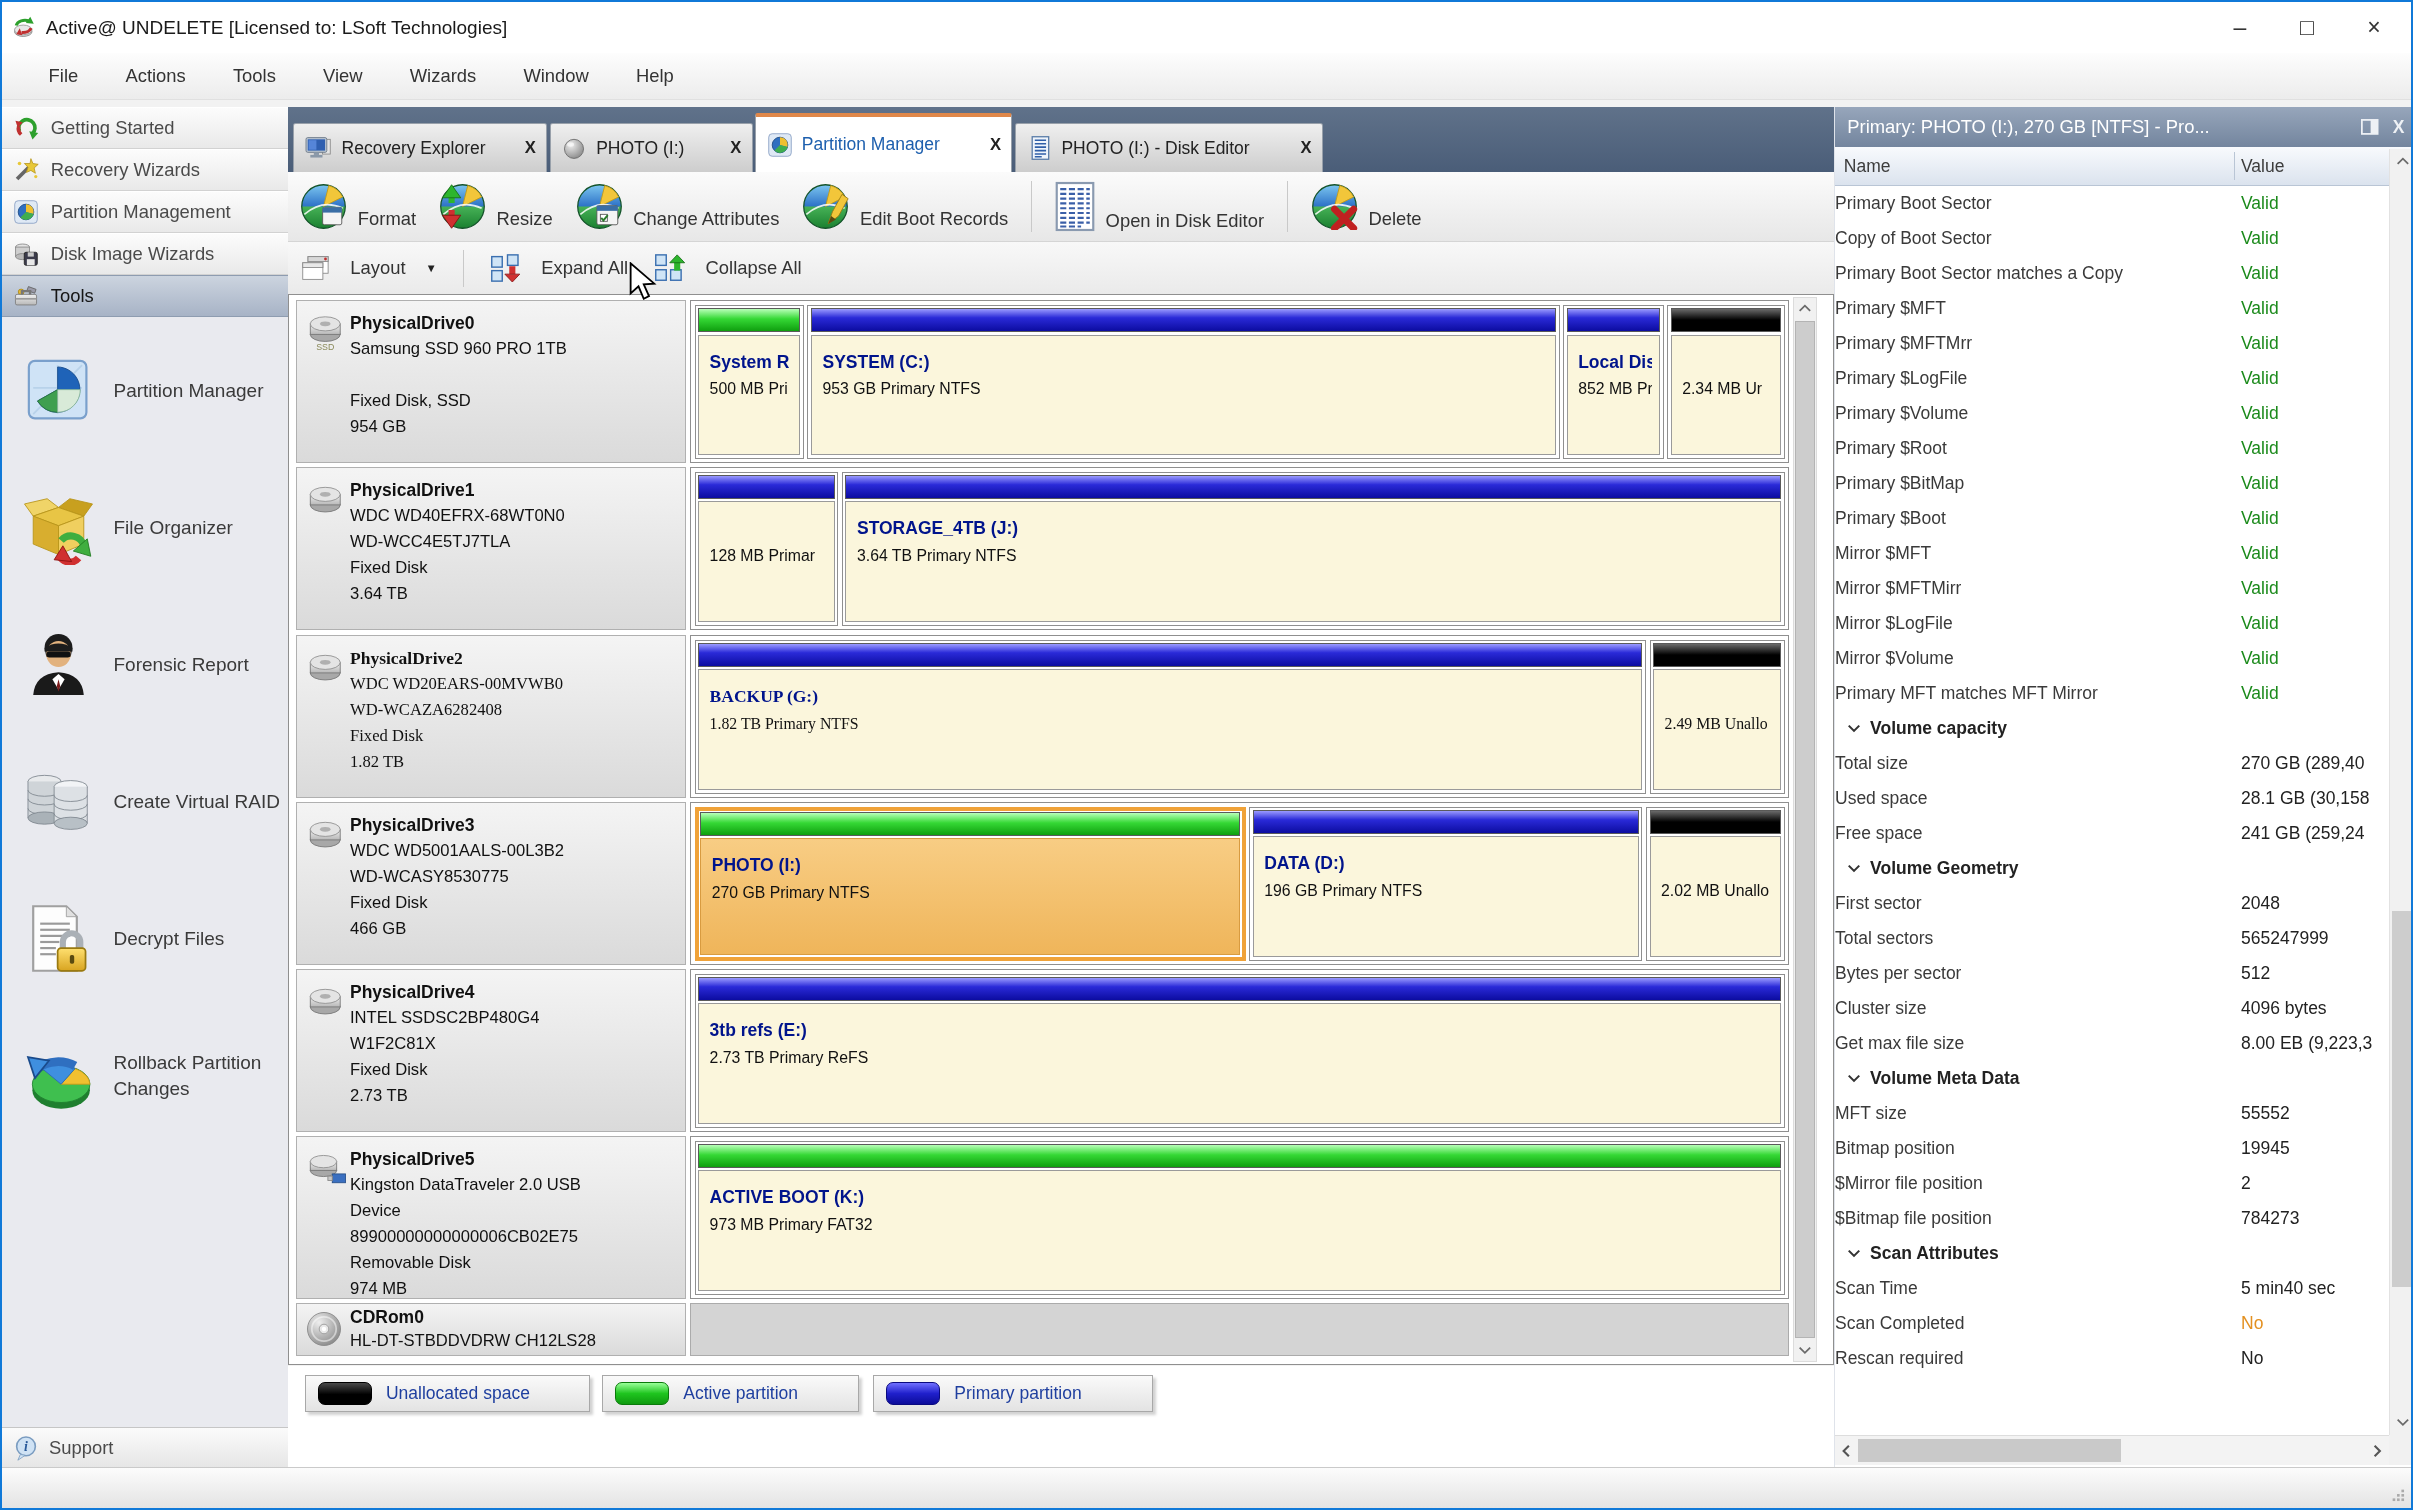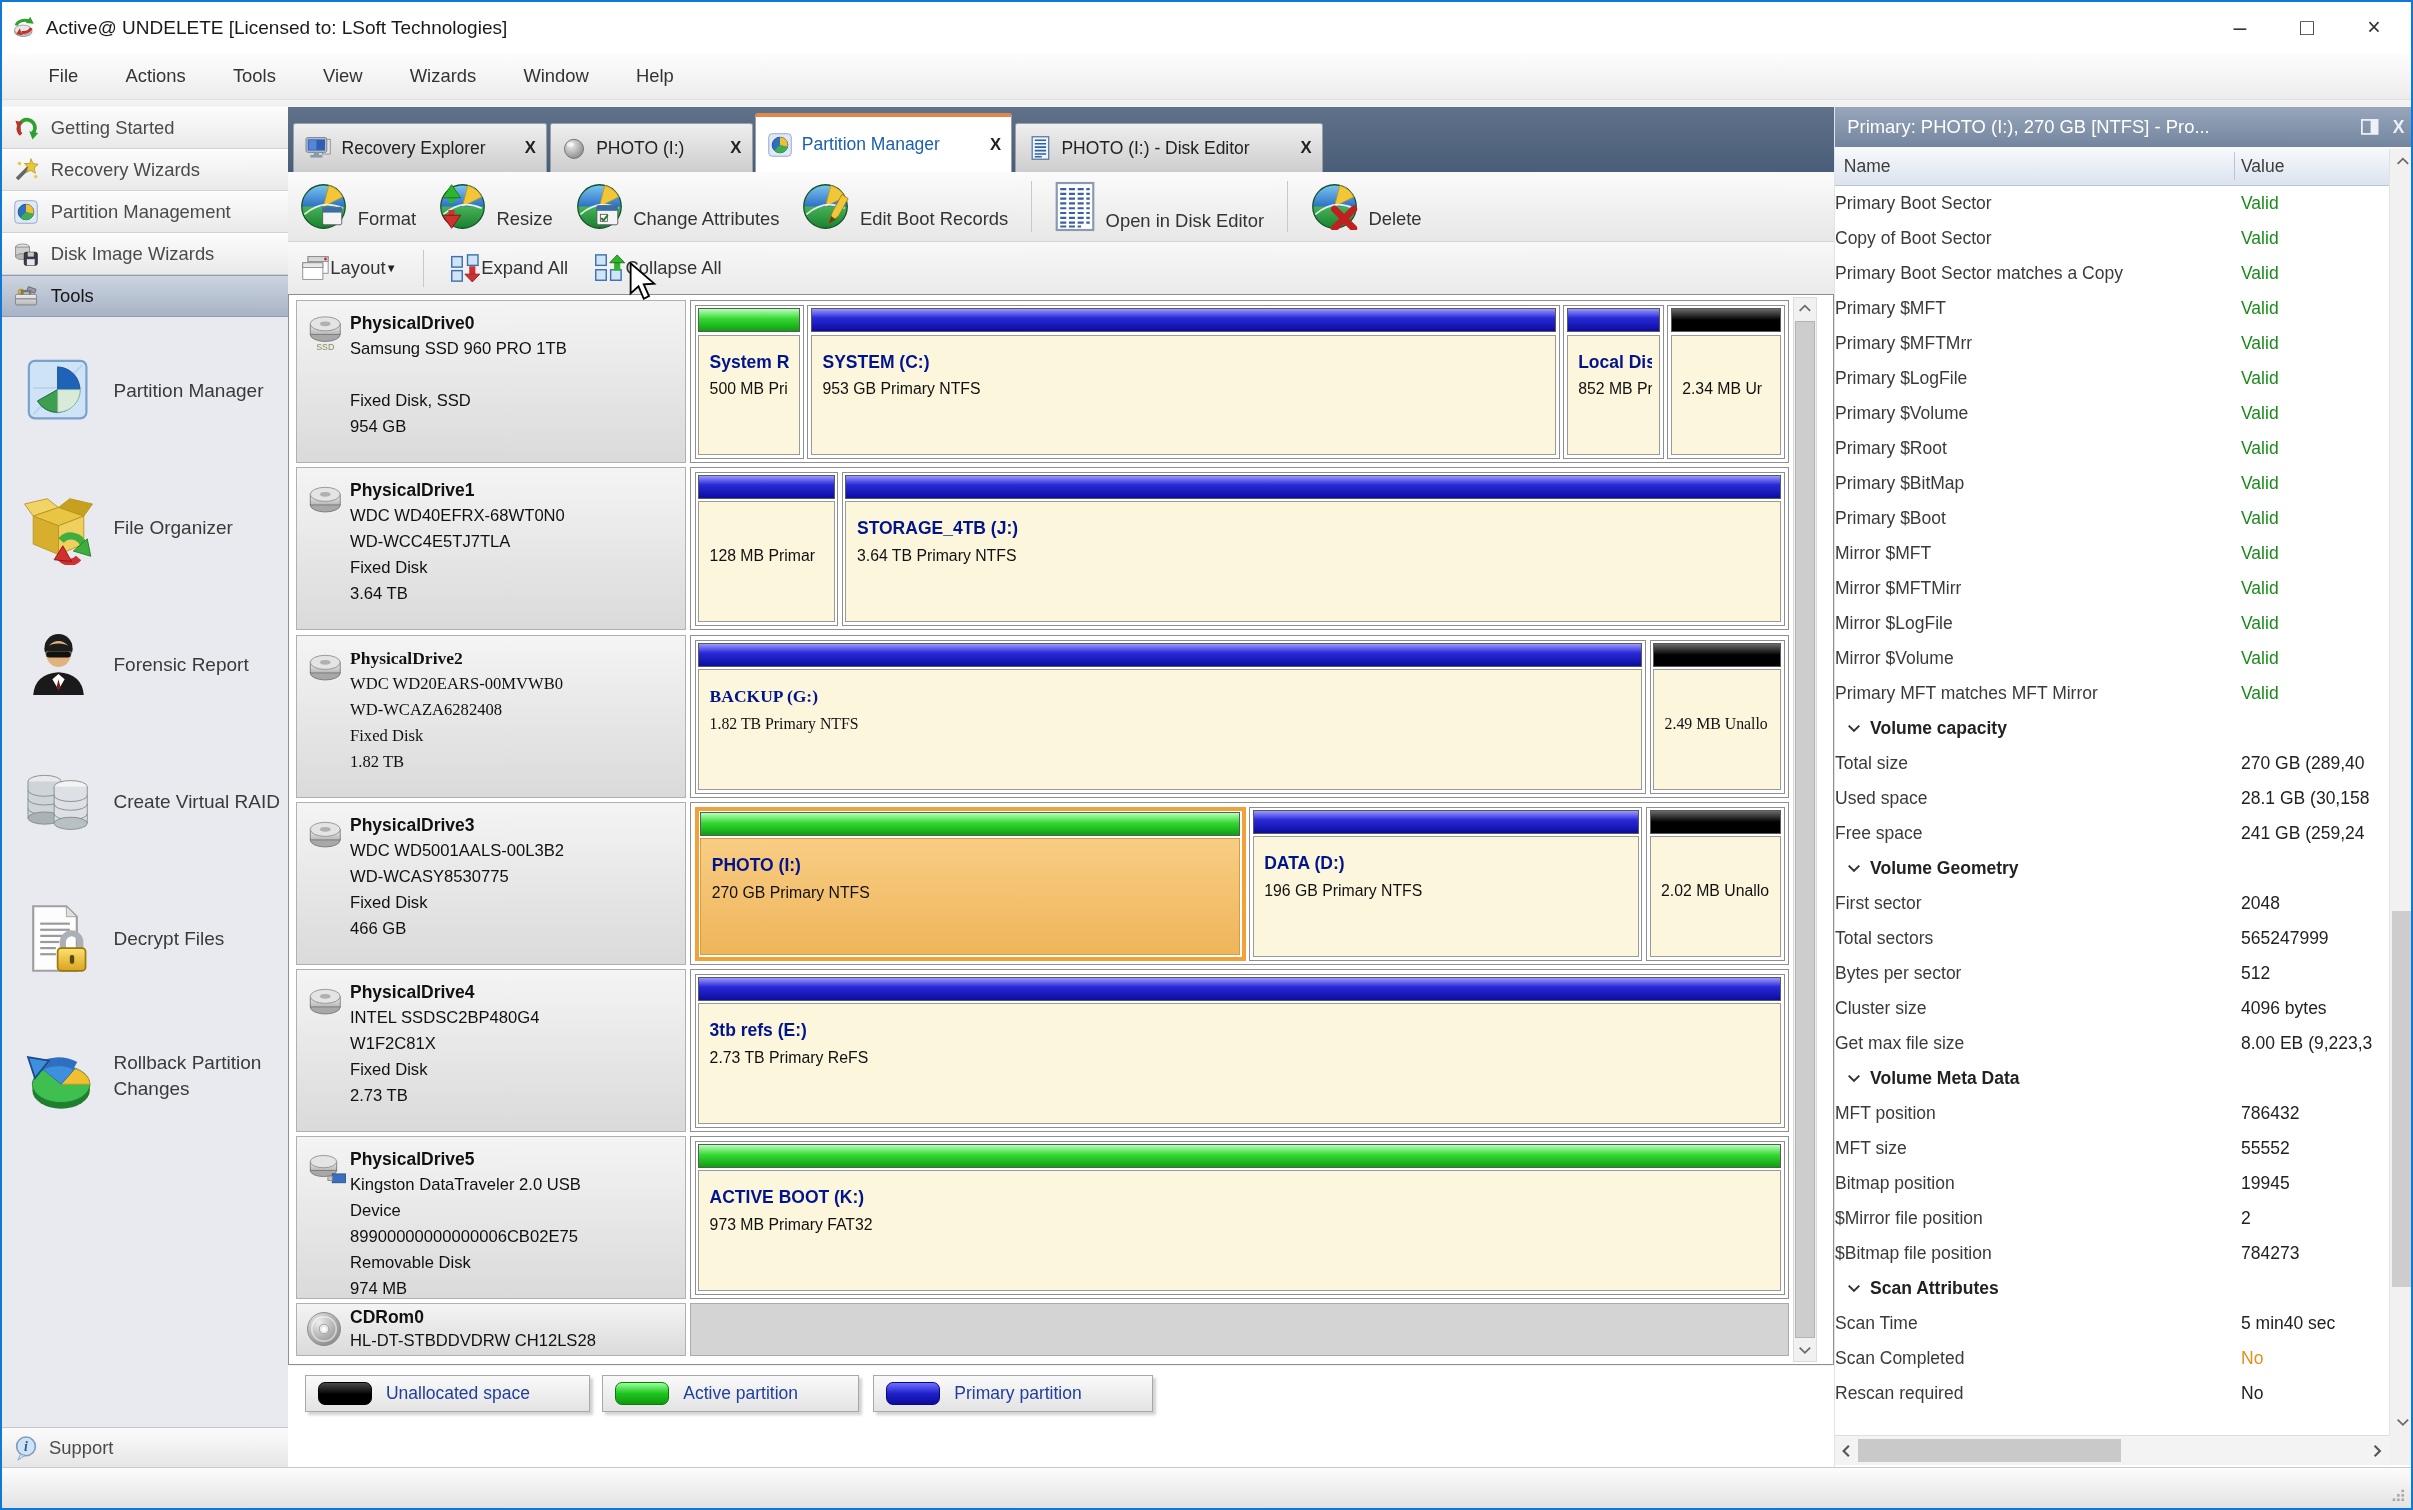--- a/index.html
+++ b/index.html
@@ -55,21 +55,21 @@
 
   
   .toolbar { position:absolute; left:286px; top:170px; width:1546px; height:70px;
              background:linear-gradient(#fbfbfb,#e7e7e7); border-bottom:0.9px solid #d5d5d5;
              display:flex; align-items:center; gap:23px; padding-left:12.3px; }
   .tb-btn { display:flex; align-items:flex-end; gap:10.5px; font-size:18.4px; color:#333; white-space:nowrap; }
   .tb-sep { width:0.9px; height:51px; background:#c9c9c9; }
   .layoutbar { position:absolute; left:286px; top:240px; width:1546px; height:53px;
                background:linear-gradient(#f8f8f8,#eaeaea); border-bottom:0.9px solid #cfcfcf;
                display:flex; align-items:center; gap:26px; padding-left:12.3px; }
-  .lb-btn { display:flex; align-items:center; gap:0; font-size:18.4px; color:#333; }
+  .lb-btn { display:flex; align-items:center; gap:20px; font-size:18.4px; color:#333; }
   .lb-caret { font-size:11.4px; color:#222; }
   .lb-sep { width:0.9px; height:37px; background:#c9c9c9; }
 
   
   .drivepanel { position:absolute; left:286px; top:292px; width:1546px; height:1071px;
                 background:#fff; border:0.9px solid #8f8f8f; }
   .dscroll { position:absolute; top:1.8px; bottom:1.8px; left:1504px; width:23.6px; background:#f1f1f1; border:0.9px solid #dcdcdc; }
   .dscroll .thumb { position:absolute; left:0.9px; right:0.9px; top:23px; bottom:23px; background:#cdcdcd; border:0.9px solid #b4b4b4; }
   .scroll-arrow { position:absolute; left:0; width:100%; height:21px; display:flex; align-items:center; justify-content:center; }
   .drow { position:absolute; left:7px; width:1493px; height:163px; }
@@ -969,24 +969,20 @@
         </div>
         <div class="prow section">
           <span class="chev">
             <svg width="14" height="10.5" viewBox="0 0 16 12">
               <polyline points="2,3 8,9 14,3" fill="none" stroke="#333" stroke-width="2.4"></polyline>
             </svg>
           </span>
           <span class="pname">Volume Meta Data</span>
         </div>
         <div class="prow">
-          <span class="pname">MFT position</span>
-          <span class="pval">786432</span>
-        </div>
-        <div class="prow">
           <span class="pname">MFT size</span>
           <span class="pval">55552</span>
         </div>
         <div class="prow">
           <span class="pname">Bitmap position</span>
           <span class="pval">19945</span>
         </div>
         <div class="prow">
           <span class="pname">$Mirror file position</span>
           <span class="pval">2</span>

